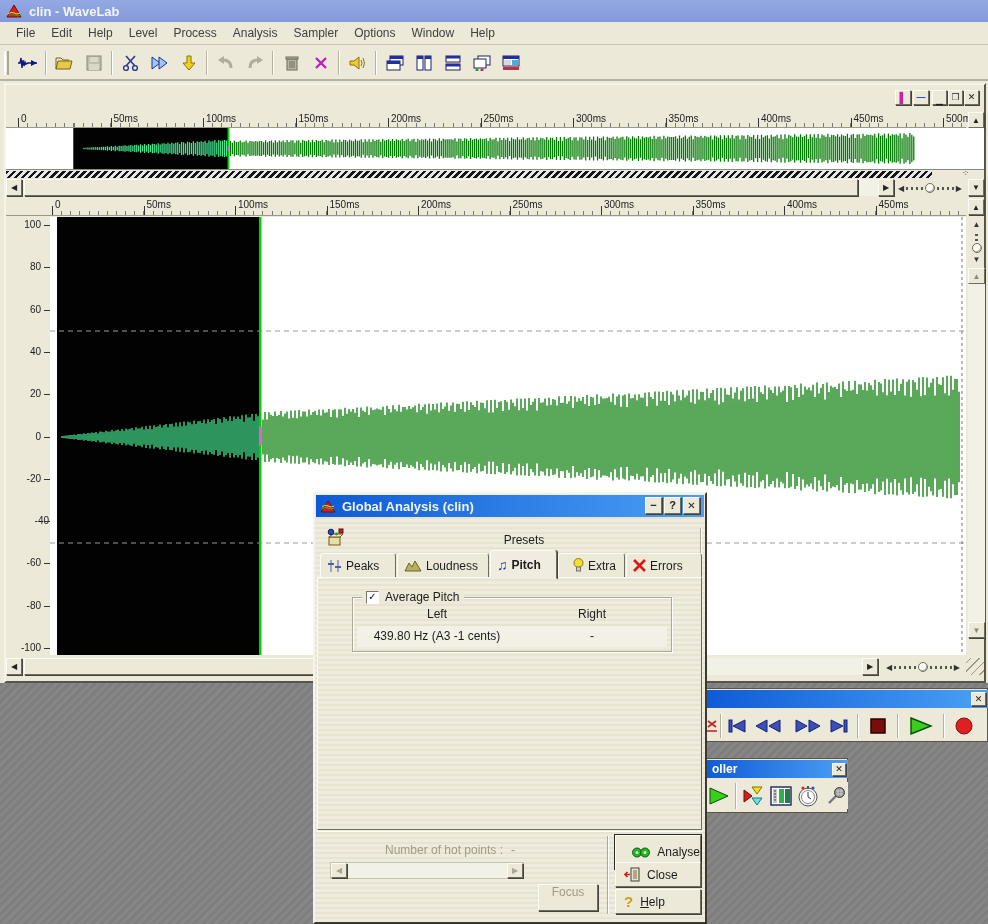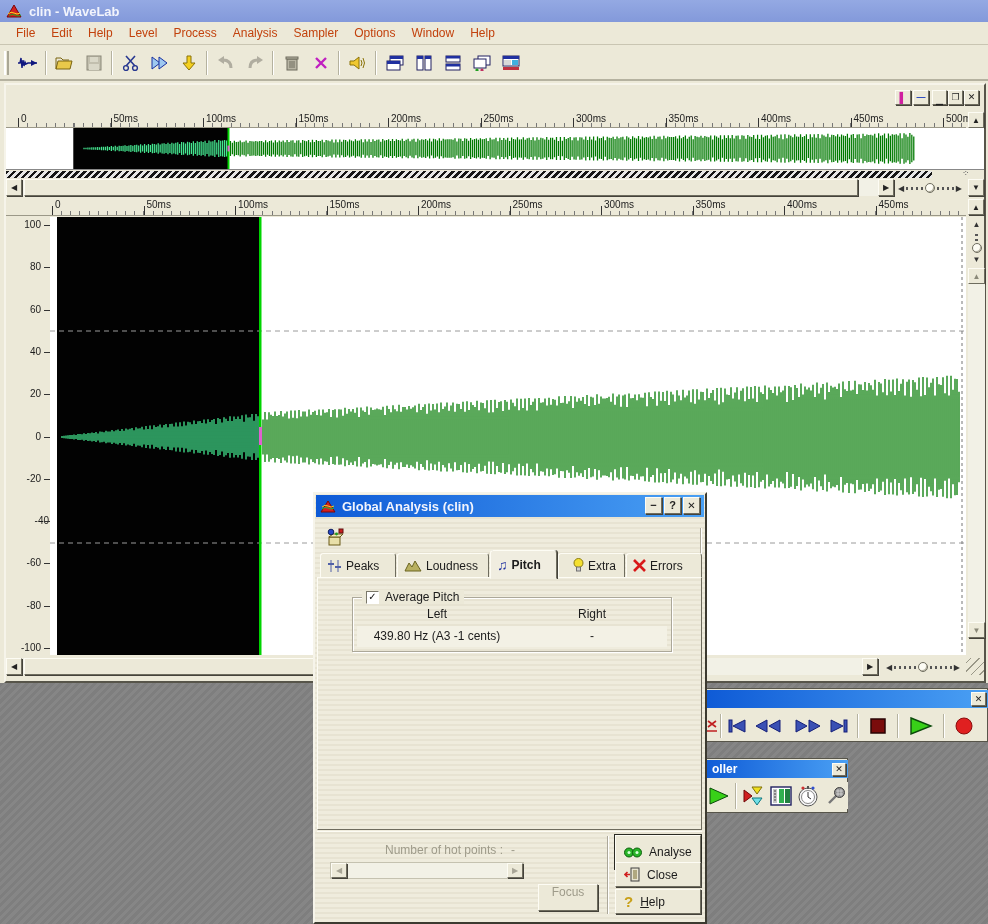--- a/index.html
+++ b/index.html
@@ -26,21 +26,21 @@
   .titlegray{background:linear-gradient(180deg,#93a8e2,#8299da);}
   .ttl{color:#f2f4fc;font-weight:bold;font-size:13px;white-space:nowrap;}
   .sep-v{width:2px;border-left:1px solid #b5b29f;border-right:1px solid #fff;}
   .grip{background:repeating-linear-gradient(135deg,transparent 0 3px,#9a9888 3px 4px,transparent 4px 6px);}
   .hatch{background:repeating-linear-gradient(135deg,#161616 0 2.5px,#e8e8e8 2.5px 5px);}
   .striped{background:repeating-linear-gradient(0deg,#efecdd 0 3px,#e7e3d2 3px 5px);}
 
   
   .app-title{left:0;top:0;width:988px;height:22px;background:linear-gradient(180deg,#94a9e3,#8399da);display:flex;align-items:center;padding-left:6px;gap:7px;}
   .menubar{left:0;top:22px;width:988px;height:23px;display:flex;align-items:center;gap:0;padding-left:8px;border-bottom:1px solid #c9c5b2;}
-  .menu-item{font-size:12px;color:#c2410c;padding:3px 8px;}
+  .menu-item{font-size:12px;color:#404040;padding:3px 8px;}
   .toolbar{left:0;top:46px;width:988px;height:35px;display:flex;align-items:center;gap:2px;padding-left:4px;border-bottom:2px solid #b5b2a0;}
   .tbtn{width:27px;height:27px;display:flex;align-items:center;justify-content:center;}
   .tb-sep{width:6px;height:24px;display:flex;justify-content:center;}
   .tb-grip{width:5px;height:24px;border-left:2px solid #fff;border-right:2px solid #aaa795;margin-right:3px;}
 
   
   .docwin{left:4px;top:83px;width:982px;height:600px;background:var(--chrome);border:2px solid;border-color:#f6f4ea #57554a #57554a #f6f4ea;}
   .doc-title{left:6px;top:86px;width:978px;height:25px;display:flex;align-items:center;gap:8px;padding-left:6px;}
   .ruler{background:var(--chrome);border-bottom:1px solid #9b9888;}
   .ruler span{position:absolute;top:1px;font-size:10px;color:#1c1c1c;white-space:nowrap;}
@@ -525,20 +525,23 @@
 
   <div class="abs" style="left:326px;top:528px;width:22px;height:22px;z-index:11;">
     <svg width="20" height="20">
         <rect x="3" y="9" width="11" height="8" fill="#e8dfa8" stroke="#6a5a18"></rect>
         <path d="M3,9 L7,6 17,6 14,9 Z" fill="#f4ecc0" stroke="#6a5a18"></path>
         <circle cx="5" cy="4" r="2.8" fill="#2848c8" stroke="#102060"></circle>
         <rect x="13" y="1" width="4" height="4" fill="#c82020" stroke="#601010"></rect>
         <circle cx="10.5" cy="6" r="1.4" fill="#20a020"></circle>
       </svg>
   </div>
+  <div class="abs" style="left:352px;top:530px;width:344px;height:20px;z-index:11;display:flex;align-items:center;justify-content:center;">
+    <span class="dlgtext">Presets</span>
+  </div>
   <div class="abs" style="left:700px;top:528px;width:2px;height:302px;border-left:1px solid #aca899;border-right:1px solid #fff;z-index:11;"></div>
 
   <div class="tab" style="left:320px;width:76px;z-index:11;">
     <svg width="15" height="14">
         <path d="M4,1 V13 M11,1 V13" stroke="#5060a8"></path>
         <path d="M1,5 H7 M8,8 H14" stroke="#5060a8" stroke-width="2"></path>
       </svg>
     <span>Peaks</span>
   </div>
   <div class="tab" style="left:397px;width:92px;z-index:11;">
@@ -592,21 +595,21 @@
       </div>
     <div class="abs btn3d sb-btn" style="right:0;top:0;width:16px;height:15px;">
         <span style="color:#a8a596;">▶</span>
       </div>
   </div>
   <div class="abs btn3d" style="left:538px;top:884px;width:60px;height:27px;display:flex;align-items:flex-start;justify-content:center;z-index:11;">
     <span class="graytext">Focus</span>
   </div>
   <div class="abs" style="left:607px;top:836px;width:2px;height:78px;border-left:1px solid #aca899;border-right:1px solid #fff;z-index:11;"></div>
 
-  <div class="abs cmdbtn btn3d" style="left:615px;top:835px;width:86px;height:34px;outline:1px solid #2a2a22;z-index:11;">
+  <div class="abs cmdbtn btn3d" style="left:615px;top:835px;width:86px;height:34px;outline:1px solid #2a2a22;z-index:11;justify-content:flex-end;">
     <svg width="18" height="13">
         <circle cx="5" cy="6.5" r="4.5" fill="#28b428" stroke="#0c600c"></circle>
         <circle cx="13" cy="6.5" r="4.5" fill="#28b428" stroke="#0c600c"></circle>
         <circle cx="5" cy="6.5" r="1.5" fill="#d8ffd8"></circle>
         <circle cx="13" cy="6.5" r="1.5" fill="#d8ffd8"></circle>
       </svg>
     <span>Analyse</span>
   </div>
   <div class="abs cmdbtn btn3d" style="left:615px;top:862px;width:86px;height:25px;z-index:11;">
     <svg width="16" height="15">

